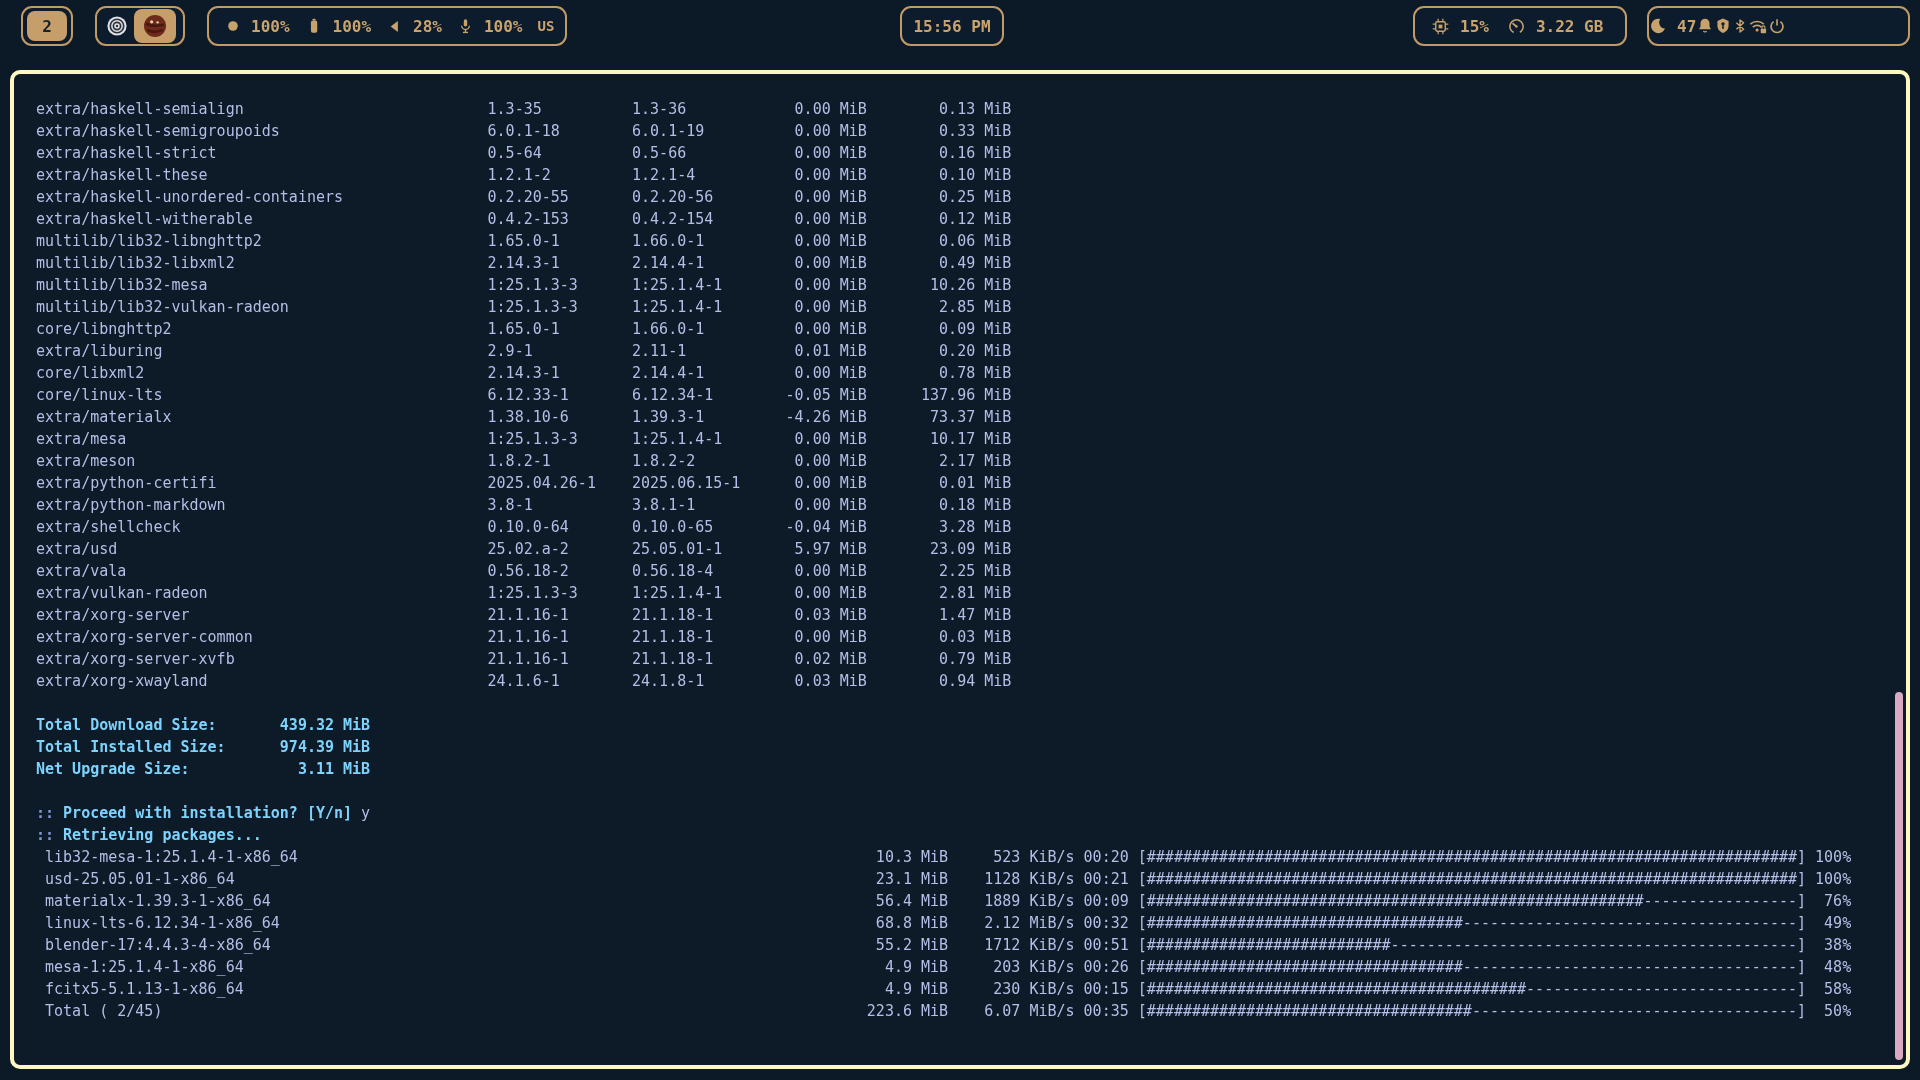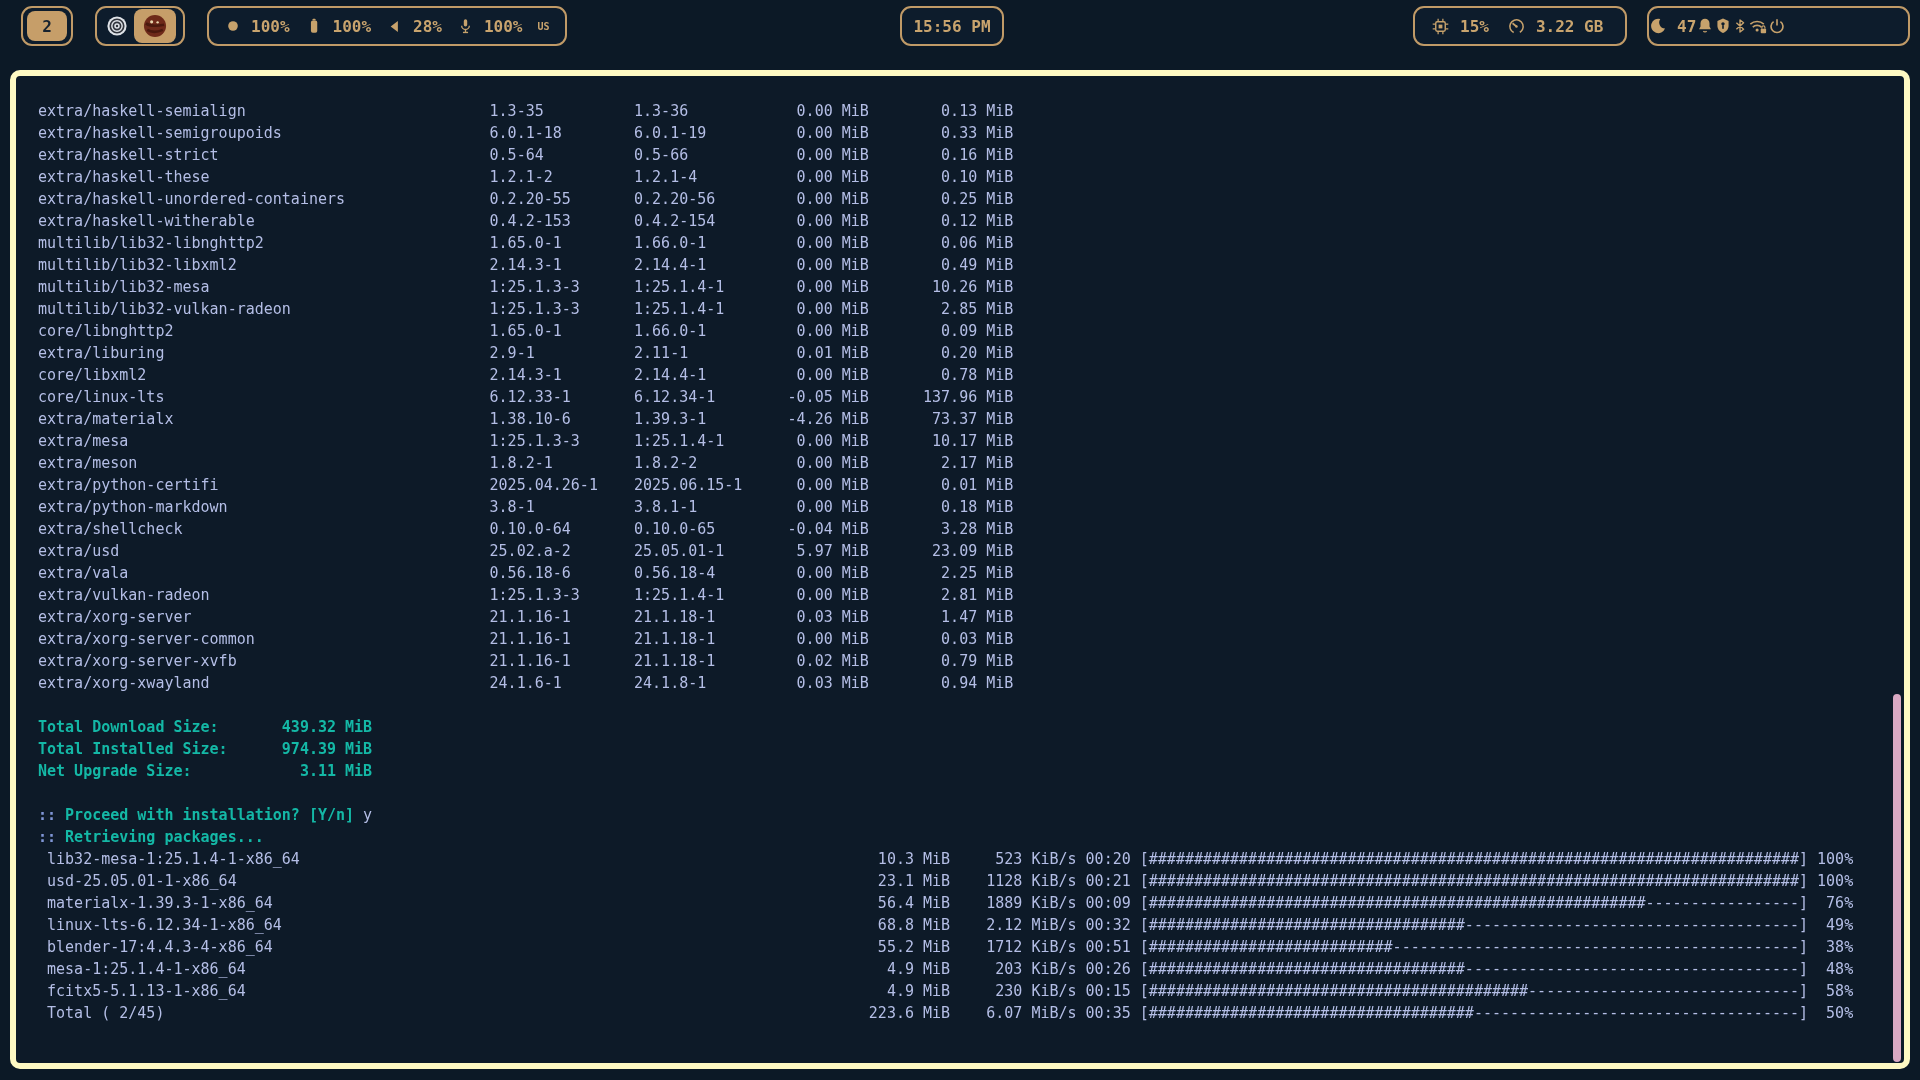--- a/index.html
+++ b/index.html
@@ -21,24 +21,24 @@
   .appicon.active{width:42px;height:34px;background:#c69e69;border-radius:8px;}
   .status{left:207px;width:360px;padding:0 16px;gap:15px;}
   .seg{display:inline-flex;align-items:center;gap:10px;}
   .clockbox{left:900px;width:104px;justify-content:center;}
   .sys{left:1413px;width:214px;padding:16px 16px;gap:18px;}
   .tray{left:1647px;width:263px;padding:0 0;justify-content:flex-start;}
   .tico{display:inline-flex;align-items:center;cursor:pointer;}
   svg.ic{display:block;}
   
   .terminal{position:absolute;left:10px;top:70px;width:1900px;height:999px;box-sizing:border-box;
-    background:#0d1a28;border:6px solid #fef9c3;border-radius:10px;padding:24px 1px 0 22px;
+    background:#0d1a28;border:4px solid #fef9c3;border-radius:10px;padding:24px 1px 0 22px;
     overflow:hidden;}
   .term-line{white-space:pre;font-size:15px;line-height:22px;color:#b4bee6;}
-  .term-line .b{font-weight:bold;color:#14b8a6;}
+  .term-line .b{font-weight:bold;color:#7dd3fc;}
   .term-line .blue{font-weight:bold;color:#7f96d6;}
   .scroll-thumb{position:absolute;right:3px;top:618px;width:8px;height:368px;background:#d9a9c3;
     border-radius:4px;cursor:pointer;}
 </style>
 </head>
 <body>
 
 <div class="wallpaper"></div>
 
 <div>
@@ -89,21 +89,21 @@
     </span>
     <span class="seg">
       <svg class="ic" width="17" height="19" viewBox="0 0 20 20">
         <rect x="8" y="1.5" width="4" height="8.5" rx="2" fill="#c7a26c"></rect>
         <path d="M5.5 9 a4.5 4.5 0 0 0 9 0" fill="none" stroke="#c7a26c" stroke-width="1.6"></path>
         <line x1="10" y1="13.5" x2="10" y2="16.5" stroke="#c7a26c" stroke-width="1.6"></line>
         <line x1="7" y1="17" x2="13" y2="17" stroke="#c7a26c" stroke-width="1.6"></line>
       </svg>
       <span>100%</span>
     </span>
-    <span style="font-size:10px;">US</span>
+    <span style="font-size:14px;">US</span>
   </div>
 
   <div class="bar-box clockbox">
     <span>15:56 PM</span>
   </div>
 
   <div class="bar-box sys">
     <span class="seg">
       <svg class="ic" width="19" height="19" viewBox="0 0 20 20">
         <rect x="5" y="5" width="10" height="10" rx="1.5" fill="none" stroke="#c7a26c" stroke-width="1.5"></rect>
@@ -190,21 +190,21 @@
       <div class="term-line"><span>extra/liburing                                    2.9-1           2.11-1            0.01 MiB        0.20 MiB</span></div>
       <div class="term-line"><span>core/libxml2                                      2.14.3-1        2.14.4-1          0.00 MiB        0.78 MiB</span></div>
       <div class="term-line"><span>core/linux-lts                                    6.12.33-1       6.12.34-1        -0.05 MiB      137.96 MiB</span></div>
       <div class="term-line"><span>extra/materialx                                   1.38.10-6       1.39.3-1         -4.26 MiB       73.37 MiB</span></div>
       <div class="term-line"><span>extra/mesa                                        1:25.1.3-3      1:25.1.4-1        0.00 MiB       10.17 MiB</span></div>
       <div class="term-line"><span>extra/meson                                       1.8.2-1         1.8.2-2           0.00 MiB        2.17 MiB</span></div>
       <div class="term-line"><span>extra/python-certifi                              2025.04.26-1    2025.06.15-1      0.00 MiB        0.01 MiB</span></div>
       <div class="term-line"><span>extra/python-markdown                             3.8-1           3.8.1-1           0.00 MiB        0.18 MiB</span></div>
       <div class="term-line"><span>extra/shellcheck                                  0.10.0-64       0.10.0-65        -0.04 MiB        3.28 MiB</span></div>
       <div class="term-line"><span>extra/usd                                         25.02.a-2       25.05.01-1        5.97 MiB       23.09 MiB</span></div>
-      <div class="term-line"><span>extra/vala                                        0.56.18-6       0.56.18-4         0.00 MiB        2.25 MiB</span></div>
+      <div class="term-line"><span>extra/vala                                        0.56.18-2       0.56.18-4         0.00 MiB        2.25 MiB</span></div>
       <div class="term-line"><span>extra/vulkan-radeon                               1:25.1.3-3      1:25.1.4-1        0.00 MiB        2.81 MiB</span></div>
       <div class="term-line"><span>extra/xorg-server                                 21.1.16-1       21.1.18-1         0.03 MiB        1.47 MiB</span></div>
       <div class="term-line"><span>extra/xorg-server-common                          21.1.16-1       21.1.18-1         0.00 MiB        0.03 MiB</span></div>
       <div class="term-line"><span>extra/xorg-server-xvfb                            21.1.16-1       21.1.18-1         0.02 MiB        0.79 MiB</span></div>
       <div class="term-line"><span>extra/xorg-xwayland                               24.1.6-1        24.1.8-1          0.03 MiB        0.94 MiB</span></div>
       <div class="term-line">&nbsp;</div>
       <div class="term-line"><span class="b">Total Download Size:       439.32 MiB</span></div>
       <div class="term-line"><span class="b">Total Installed Size:      974.39 MiB</span></div>
       <div class="term-line"><span class="b">Net Upgrade Size:            3.11 MiB</span></div>
       <div class="term-line">&nbsp;</div>

